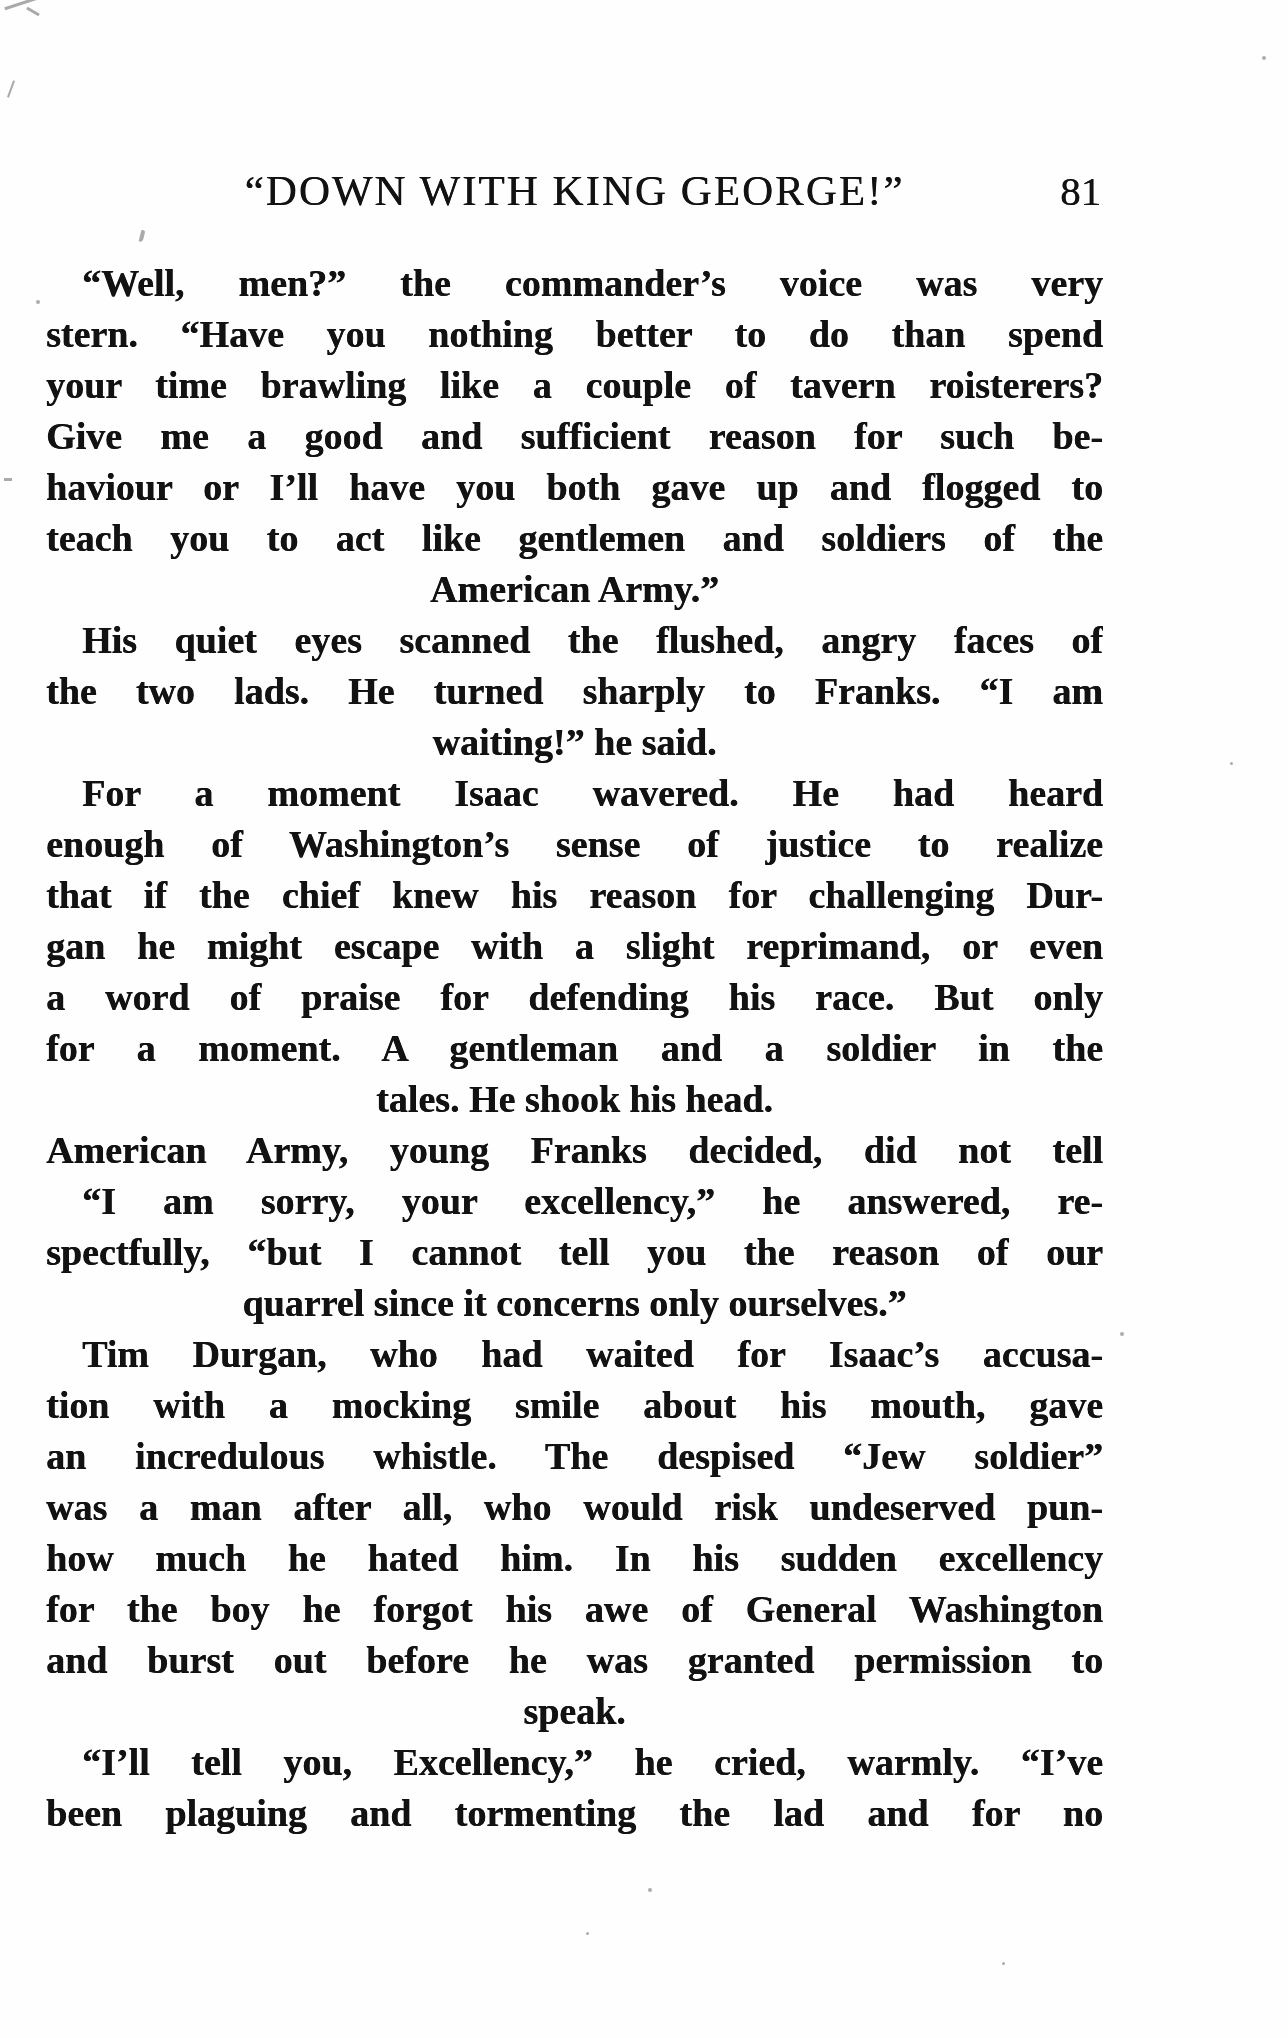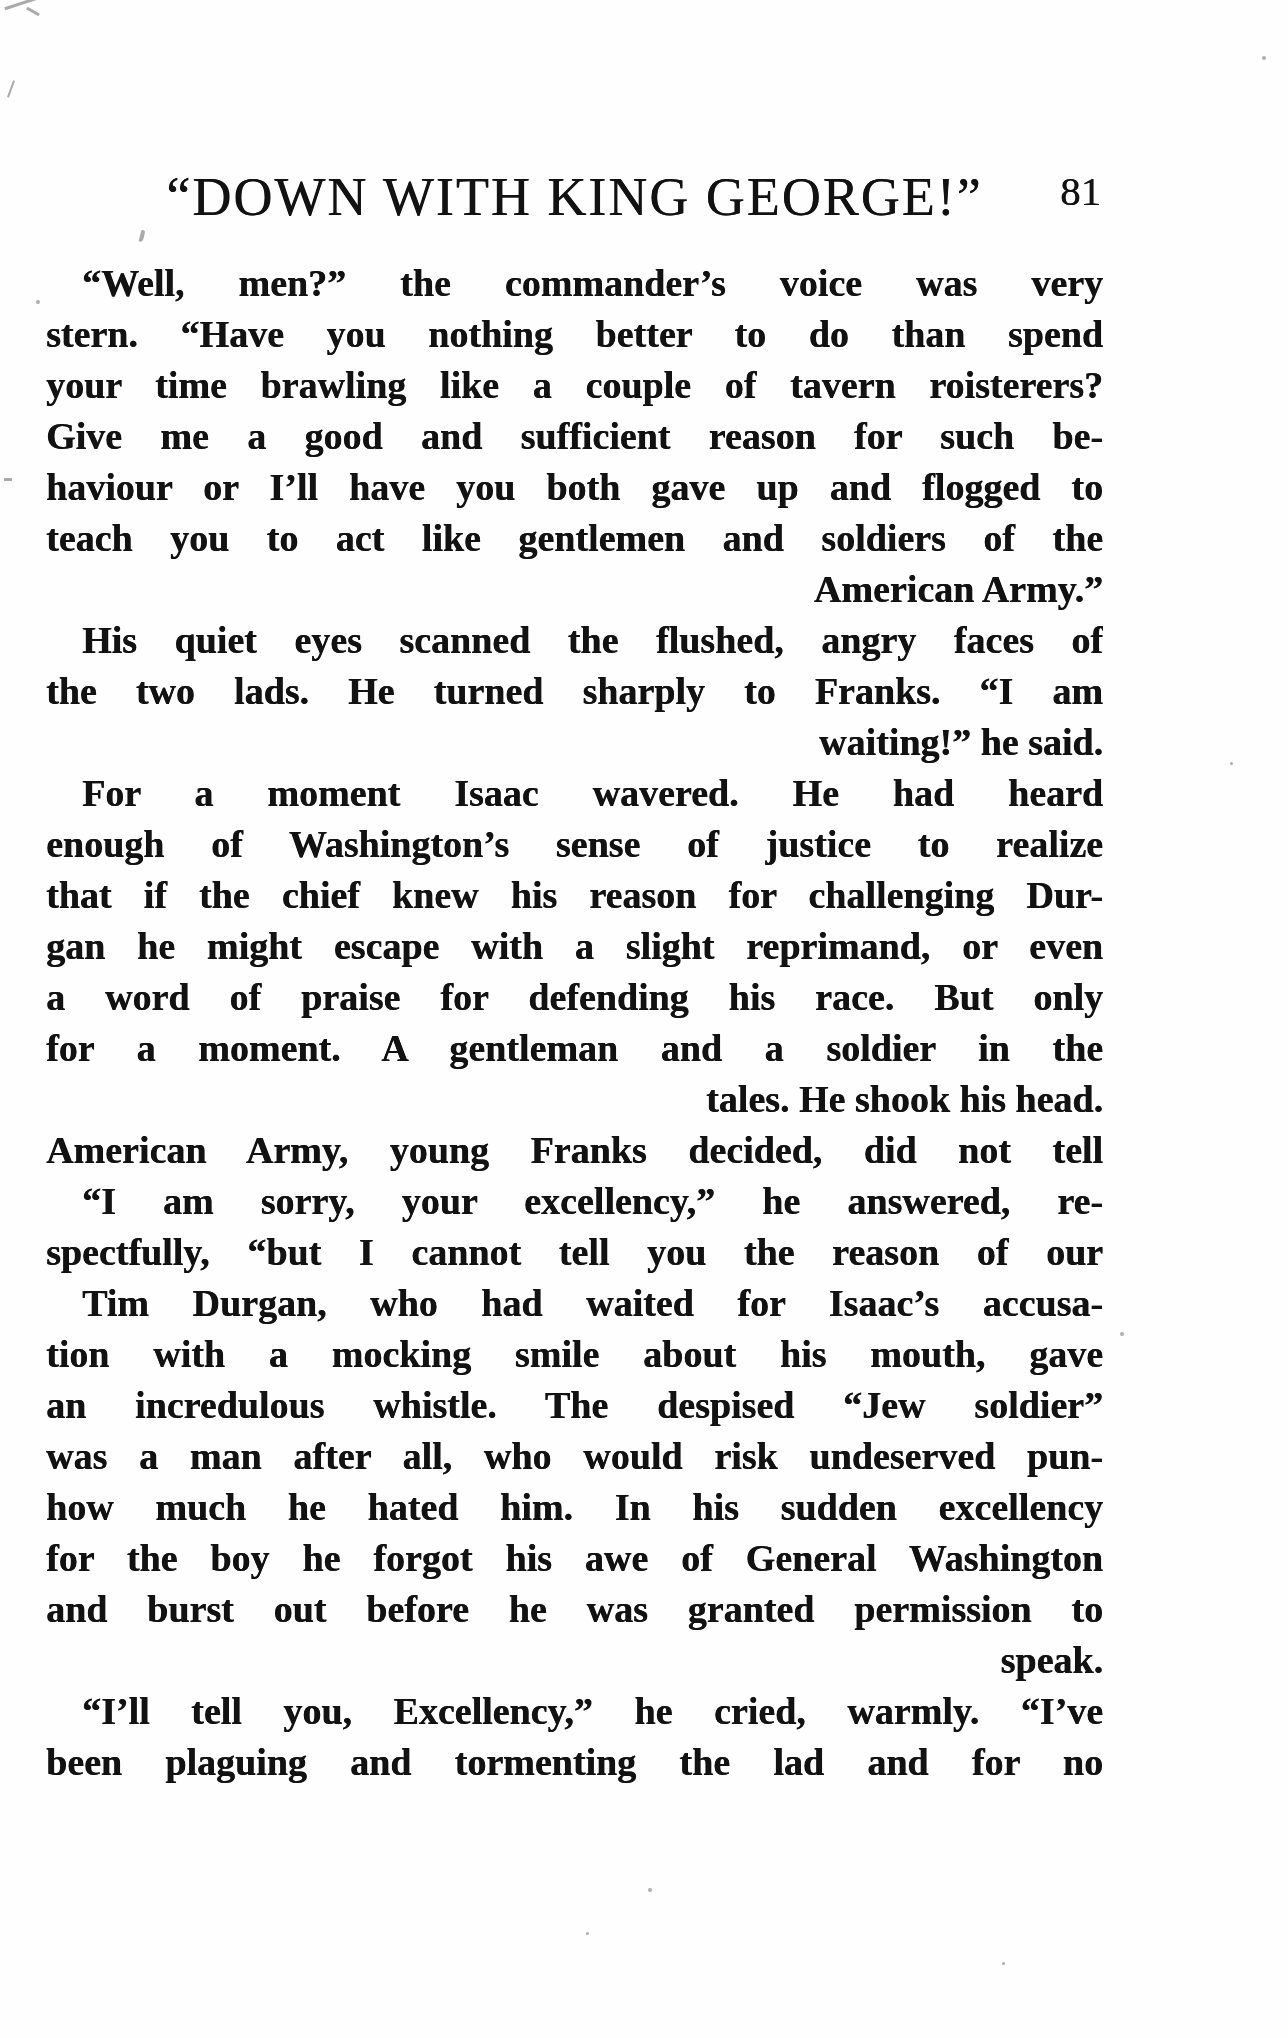--- a/index.html
+++ b/index.html
@@ -22,21 +22,21 @@
     top: 166px;
     left: 46px;
     width: 1057px;
     height: 50px;
   }
   .header-title {
     position: absolute;
     left: 0;
     width: 100%;
     text-align: center;
-    font-size: 54px;
+    font-size: 43px;
     letter-spacing: 2px;
     white-space: nowrap;
     text-shadow: 0.4px 0.4px 0 currentColor;
   }
   .page-number {
     position: absolute;
     right: 2px;
     top: 1px;
     font-size: 41px;
     text-shadow: 0.4px 0.4px 0 currentColor;
@@ -54,21 +54,21 @@
   }
   .para { margin: 0; }
   .line {
     height: 51px;
     text-align: justify;
     text-align-last: justify;
     overflow: hidden;
   }
   .line.indent { text-indent: 36px; }
   .line.last {
-    text-align: right;
+    text-align: center;
     text-align-last: auto;
   }
   
   .speck {
     position: absolute;
     background: #6a6a6a;
     opacity: 0.55;
     border-radius: 50%;
   }
   .mark {
@@ -120,20 +120,21 @@
         <div class="line">that if the chief knew his reason for challenging Dur-</div>
         <div class="line">gan he might escape with a slight reprimand, or even</div>
         <div class="line">a word of praise for defending his race. But only</div>
         <div class="line">for a moment. A gentleman and a soldier in the</div>
         <div class="line last">tales. He shook his head.</div>
         <div class="line">American Army, young Franks decided, did not tell</div>
       </div>
       <div class="para">
         <div class="line indent">“I am sorry, your excellency,” he answered, re-</div>
         <div class="line">spectfully, “but I cannot tell you the reason of our</div>
+        <div class="line last">quarrel since it concerns only ourselves.”</div>
       </div>
       <div class="para">
         <div class="line indent">Tim Durgan, who had waited for Isaac’s accusa-</div>
         <div class="line">tion with a mocking smile about his mouth, gave</div>
         <div class="line">an incredulous whistle. The despised “Jew soldier”</div>
         <div class="line">was a man after all, who would risk undeserved pun-</div>
         <div class="line">how much he hated him. In his sudden excellency</div>
         <div class="line">for the boy he forgot his awe of General Washington</div>
         <div class="line">and burst out before he was granted permission to</div>
         <div class="line last">speak.</div>

